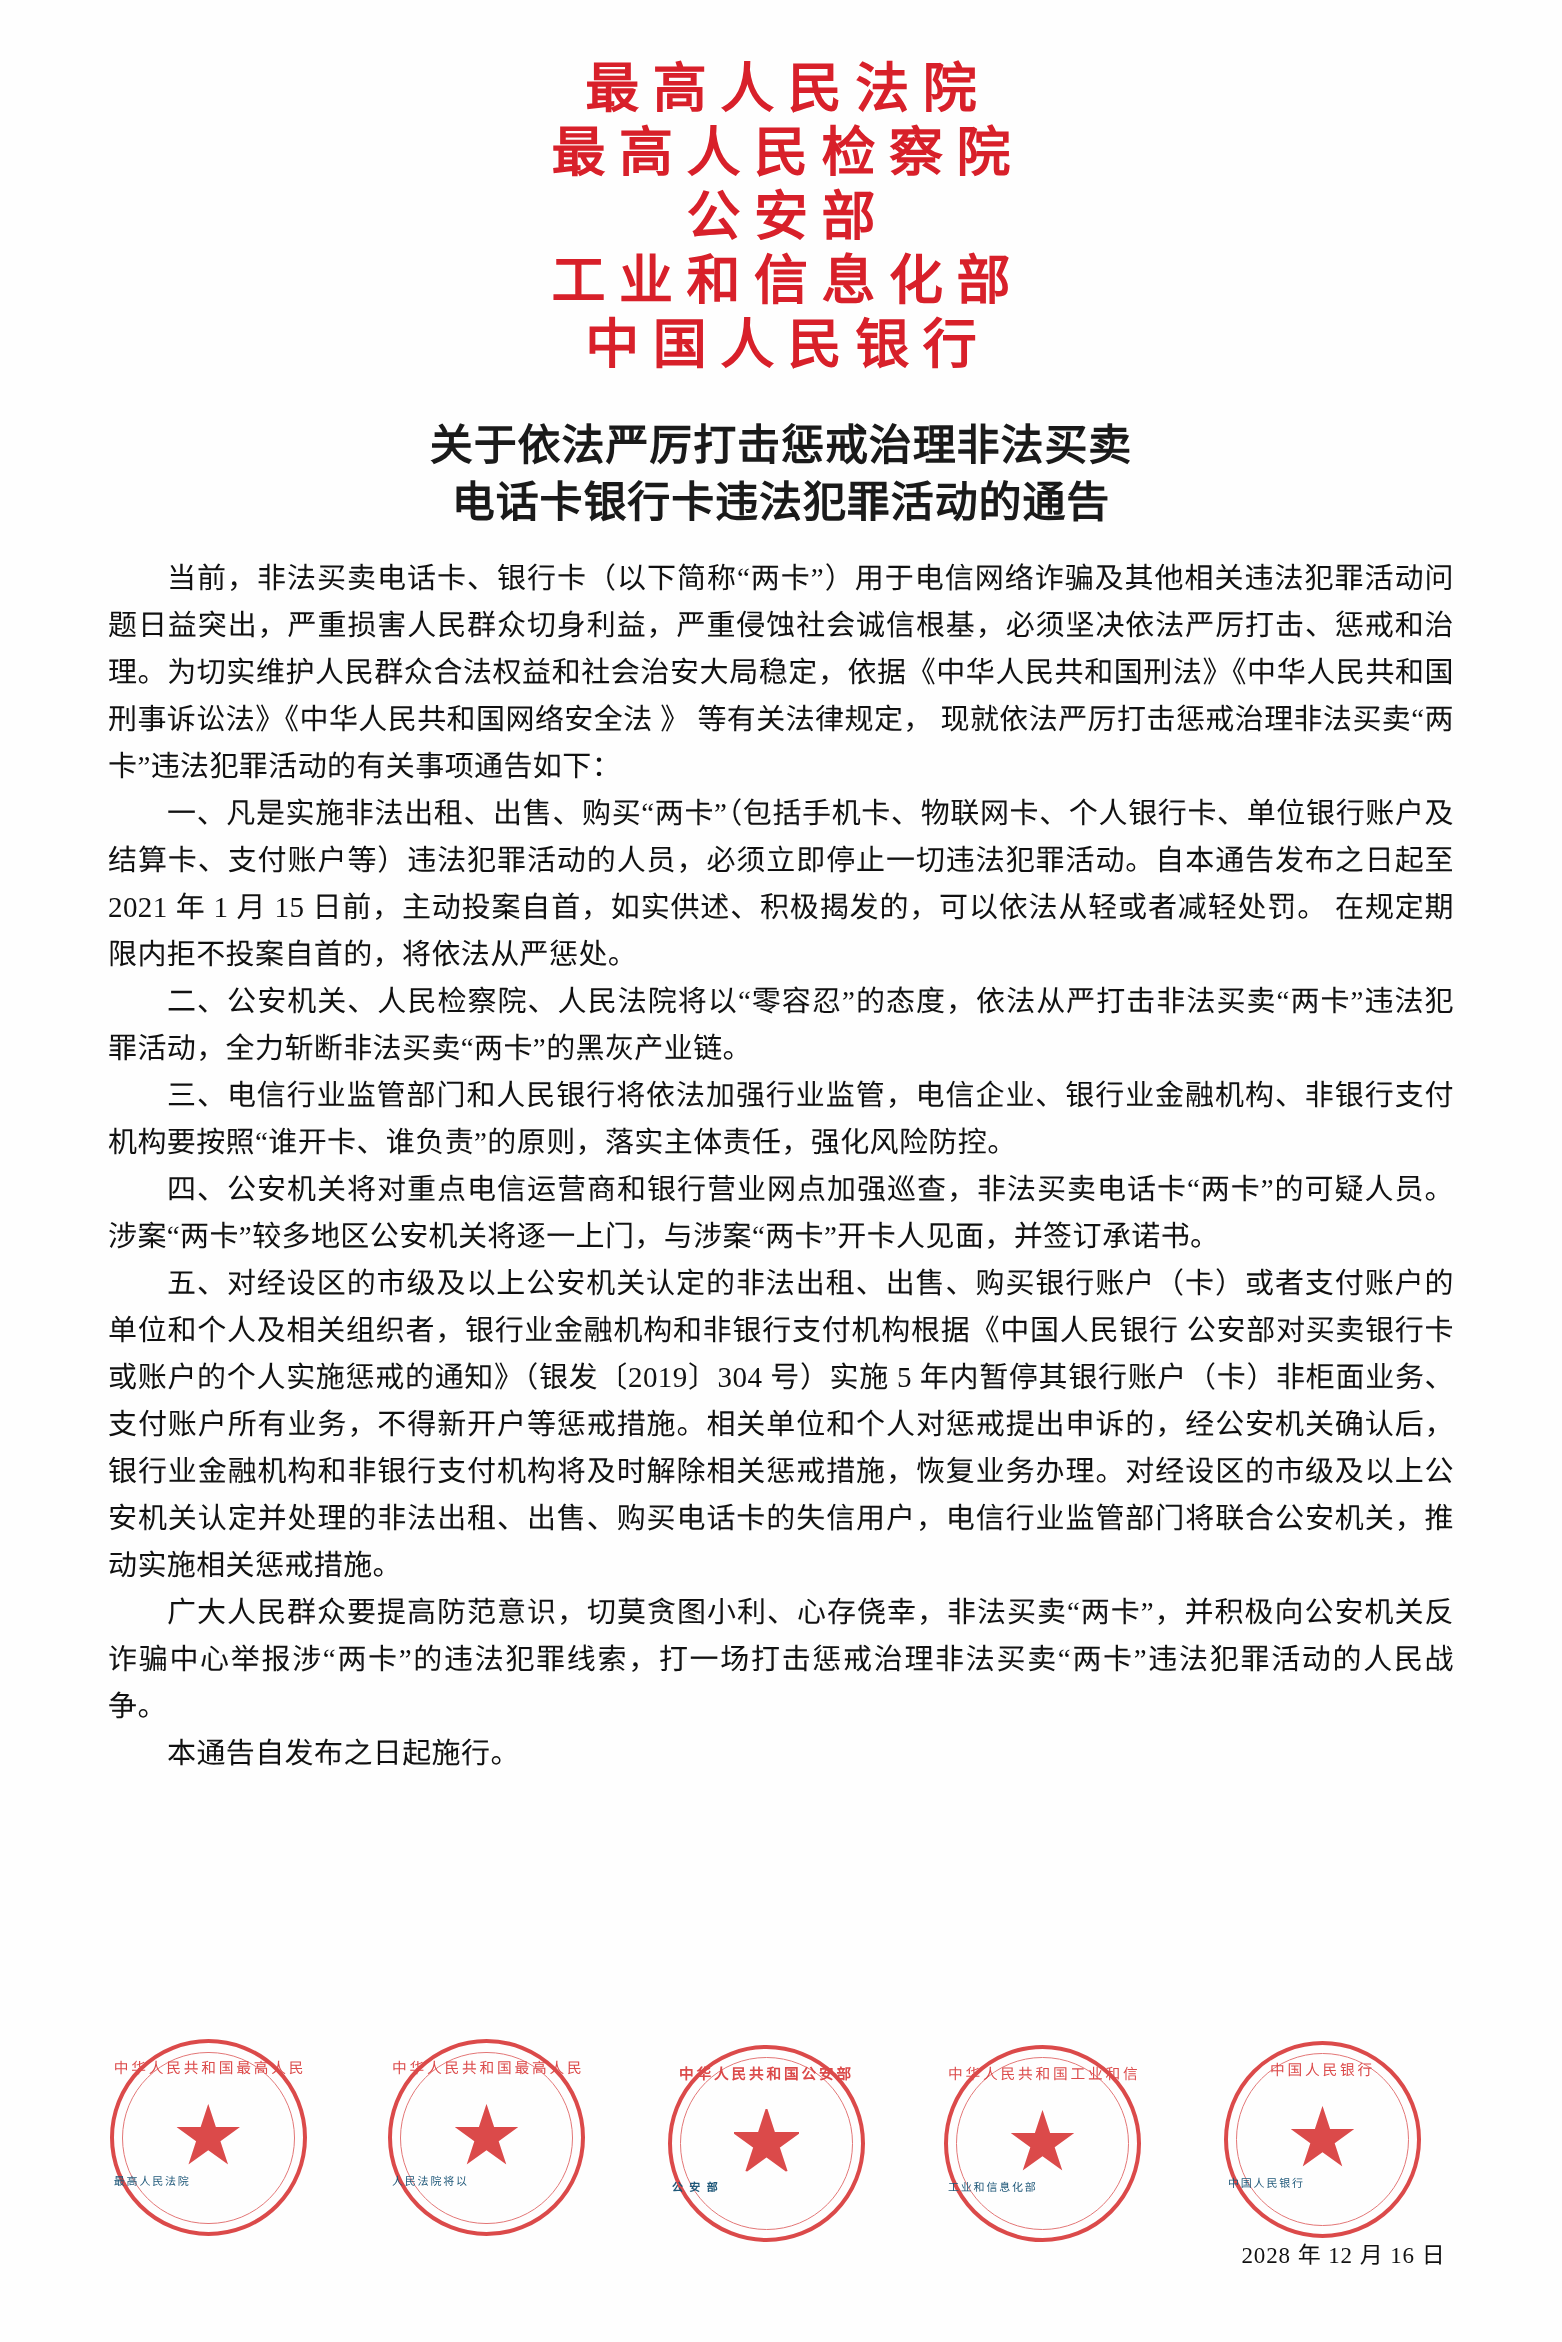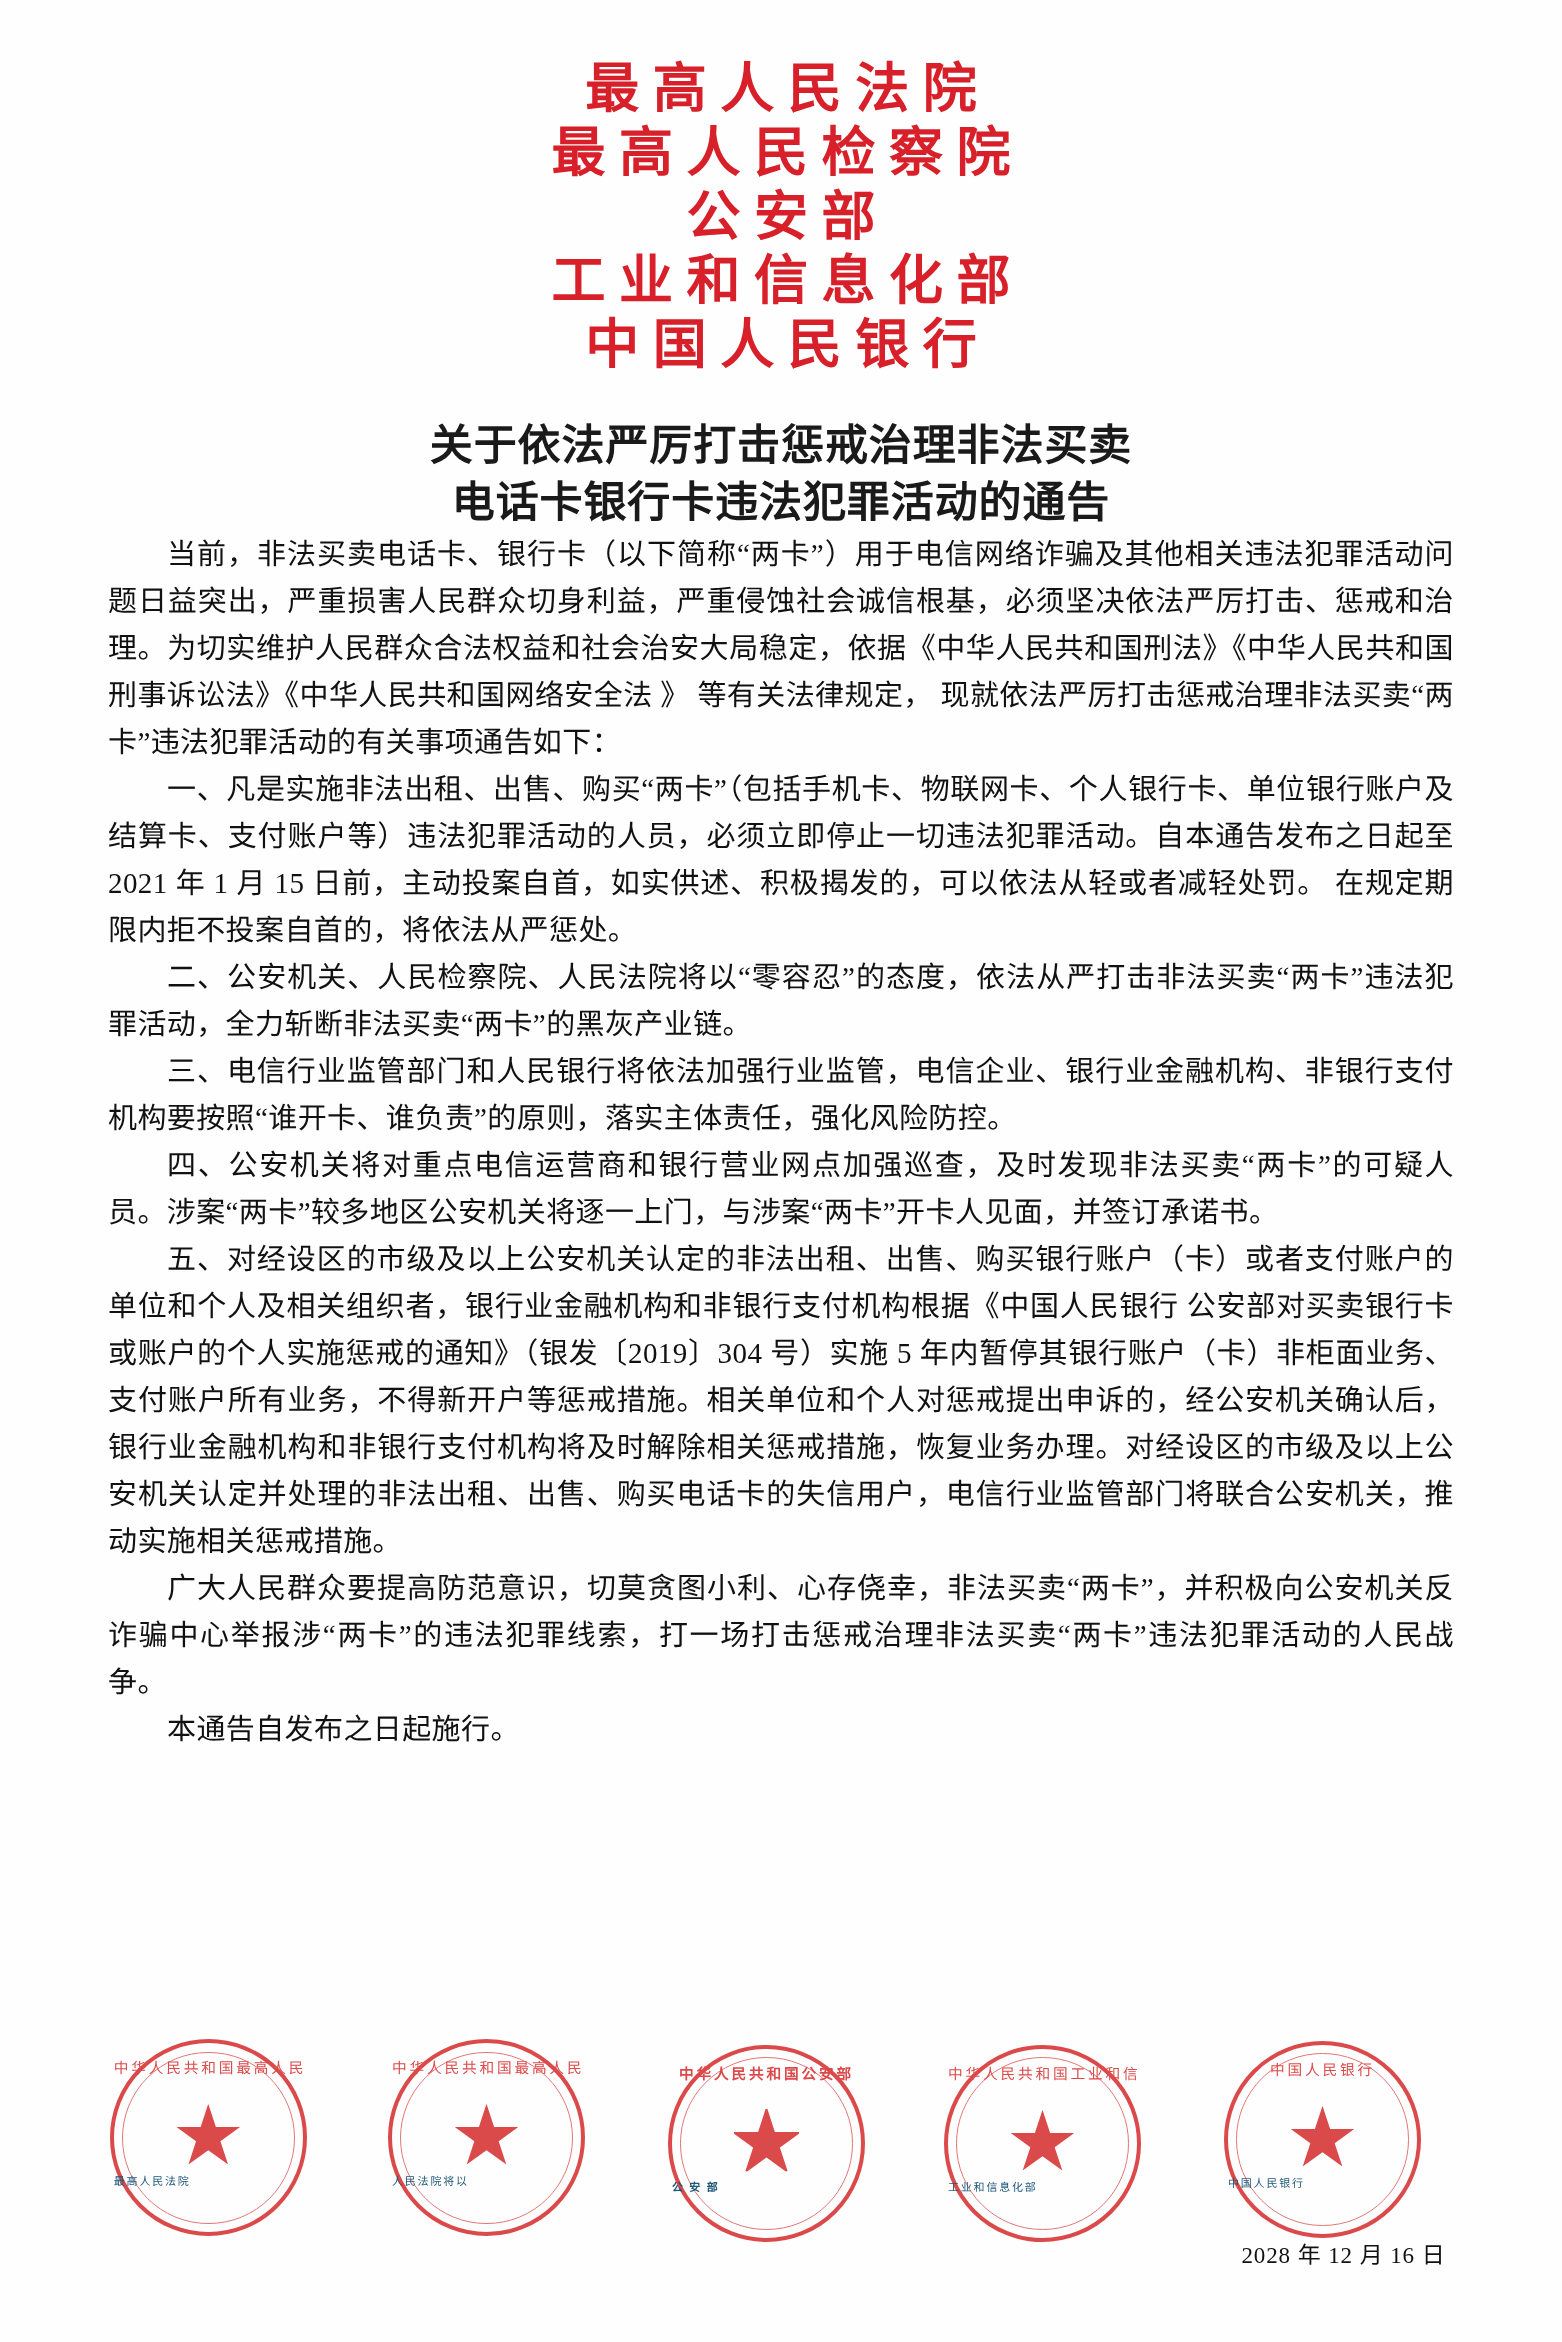--- a/index.html
+++ b/index.html
@@ -42,20 +42,21 @@
   }
 
   
   .doc-title {
     text-align: center;
     font-weight: bold;
     font-size: 43px;
     line-height: 57px;
     letter-spacing: 0.9px;
     margin-top: 40px;
+    margin-bottom: 24px;
     color: #1a1a1a;
   }
   .doc-title div { white-space: nowrap; }
 
   
   .body-text {
     font-size: 29px;
     line-height: 47px;
     text-align: justify;
     text-justify: inter-ideograph;
@@ -155,21 +156,21 @@
   <div class="doc-title">
     <div>关于依法严厉打击惩戒治理非法买卖</div>
     <div>电话卡银行卡违法犯罪活动的通告</div>
   </div>
 
   <div class="body-text">
     <p>当前，非法买卖电话卡、银行卡（以下简称“两卡”）用于电信网络诈骗及其他相关违法犯罪活动问题日益突出，严重损害人民群众切身利益，严重侵蚀社会诚信根基，必须坚决依法严厉打击、惩戒和治理。为切实维护人民群众合法权益和社会治安大局稳定，依据《中华人民共和国刑法》《中华人民共和国刑事诉讼法》《中华人民共和国网络安全法 》 等有关法律规定， 现就依法严厉打击惩戒治理非法买卖“两卡”违法犯罪活动的有关事项通告如下：</p>
     <p>一、凡是实施非法出租、出售、购买“两卡”（包括手机卡、物联网卡、个人银行卡、单位银行账户及结算卡、支付账户等）违法犯罪活动的人员，必须立即停止一切违法犯罪活动。自本通告发布之日起至 2021 年 1 月 15 日前，主动投案自首，如实供述、积极揭发的，可以依法从轻或者减轻处罚。 在规定期限内拒不投案自首的，将依法从严惩处。</p>
     <p>二、公安机关、人民检察院、人民法院将以“零容忍”的态度，依法从严打击非法买卖“两卡”违法犯罪活动，全力斩断非法买卖“两卡”的黑灰产业链。</p>
     <p>三、电信行业监管部门和人民银行将依法加强行业监管，电信企业、银行业金融机构、非银行支付机构要按照“谁开卡、谁负责”的原则，落实主体责任，强化风险防控。</p>
-    <p>四、公安机关将对重点电信运营商和银行营业网点加强巡查，及时发现非法买卖“两卡”的可疑人员。涉案“两卡”较多地区公安机关将逐一上门，与涉案“两卡”开卡人见面，并签订承诺书。</p>
+    <p>四、公安机关将对重点电信运营商和银行营业网点加强巡查，非法买卖电话卡“两卡”的可疑人员。涉案“两卡”较多地区公安机关将逐一上门，与涉案“两卡”开卡人见面，并签订承诺书。</p>
     <p>五、对经设区的市级及以上公安机关认定的非法出租、出售、购买银行账户（卡）或者支付账户的单位和个人及相关组织者，银行业金融机构和非银行支付机构根据《中国人民银行 公安部对买卖银行卡或账户的个人实施惩戒的通知》（银发〔2019〕304 号）实施 5 年内暂停其银行账户（卡）非柜面业务、支付账户所有业务，不得新开户等惩戒措施。相关单位和个人对惩戒提出申诉的，经公安机关确认后，银行业金融机构和非银行支付机构将及时解除相关惩戒措施，恢复业务办理。对经设区的市级及以上公安机关认定并处理的非法出租、出售、购买电话卡的失信用户，电信行业监管部门将联合公安机关，推动实施相关惩戒措施。</p>
     <p>广大人民群众要提高防范意识，切莫贪图小利、心存侥幸，非法买卖“两卡”，并积极向公安机关反诈骗中心举报涉“两卡”的违法犯罪线索，打一场打击惩戒治理非法买卖“两卡”违法犯罪活动的人民战争。</p>
     <p>本通告自发布之日起施行。</p>
   </div>
 
   <div class="seals">
 
     <div class="seal seal-1">
       <div class="seal-ring"></div>
       <div class="seal-text-top">中华人民共和国最高人民法院</div>

